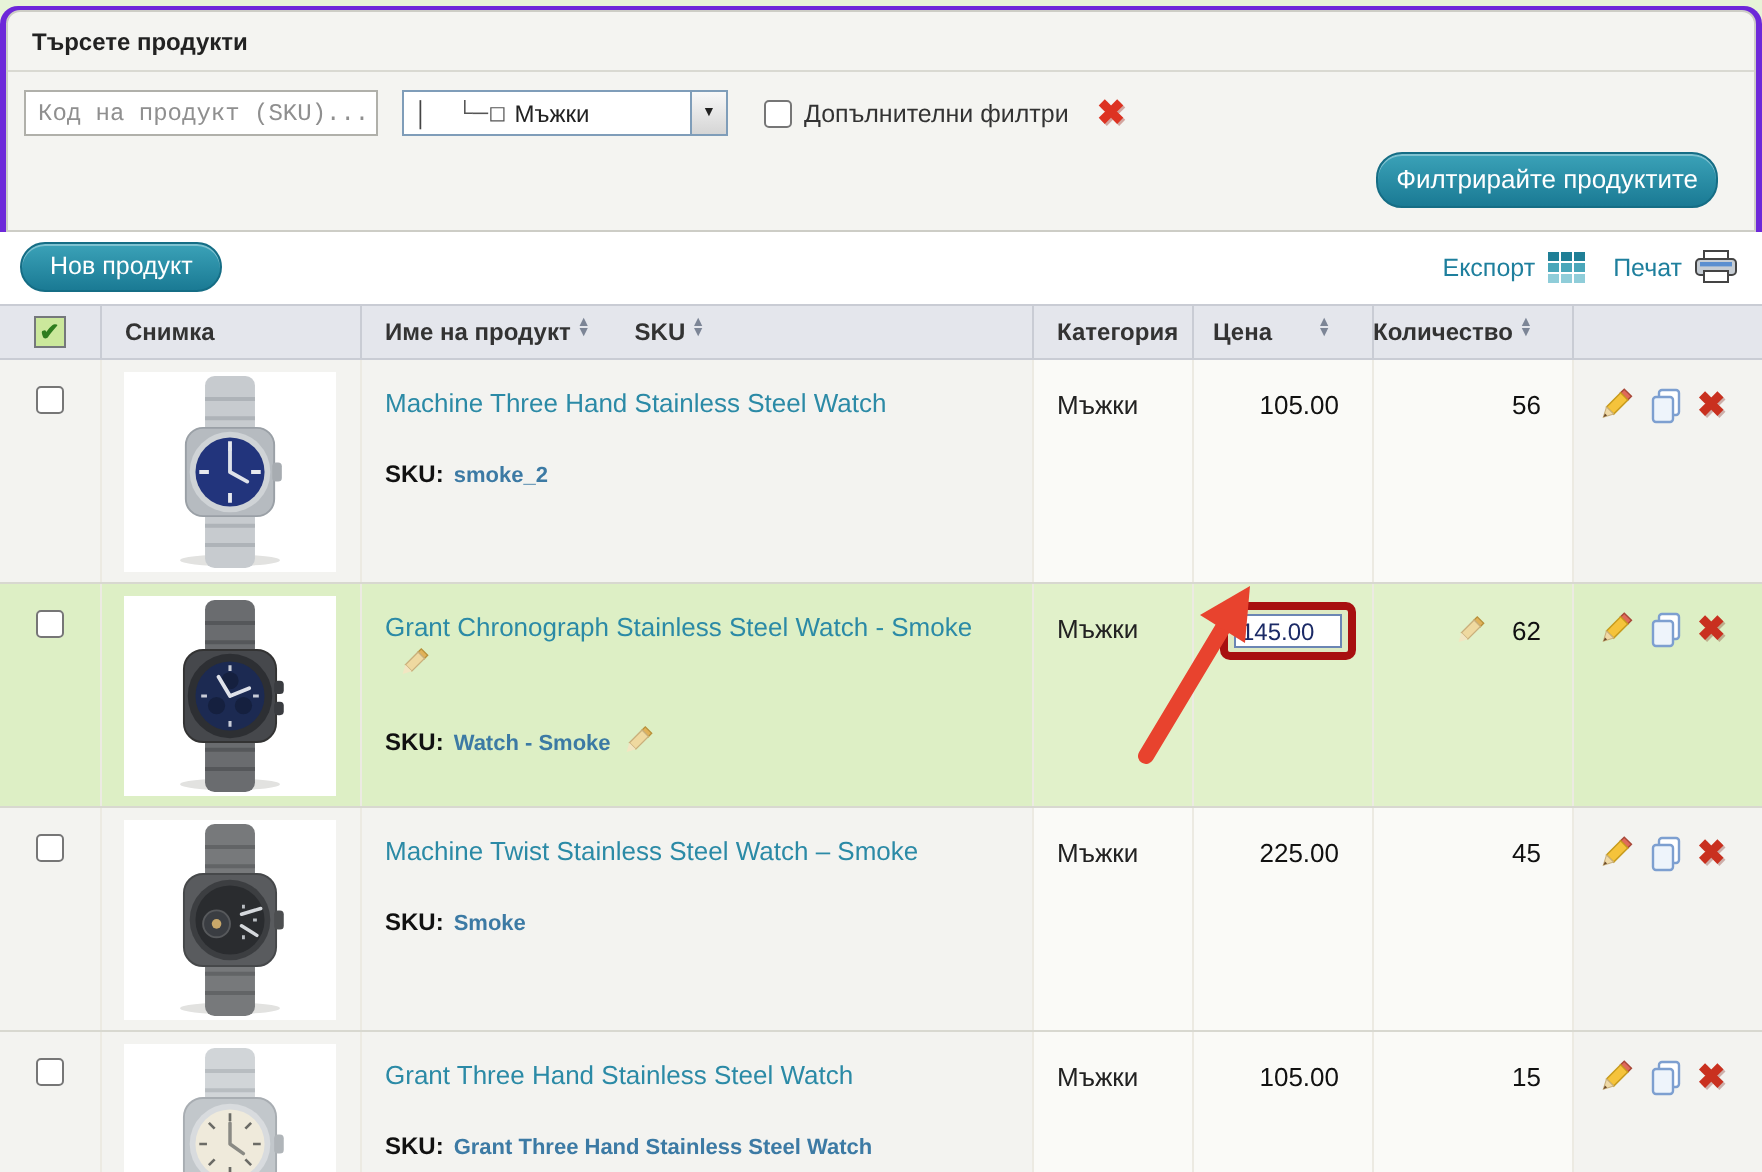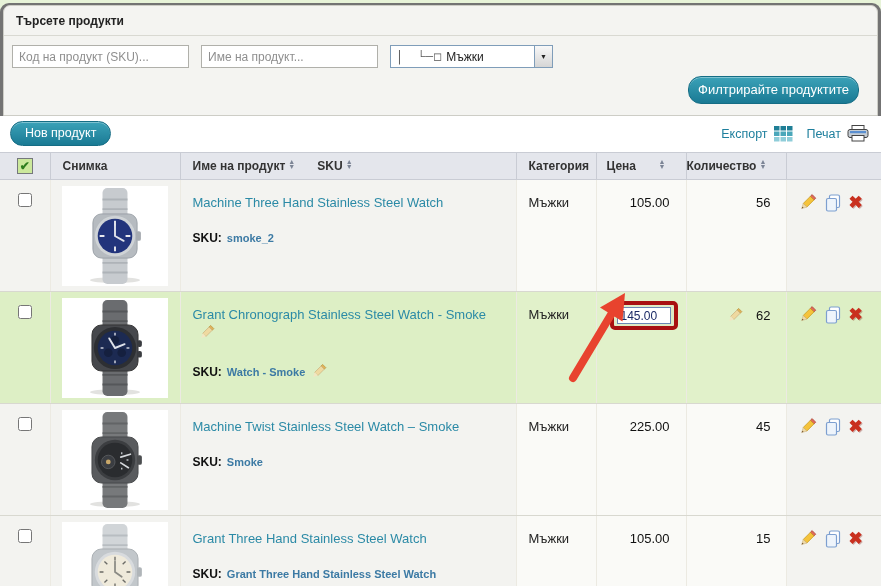--- a/index.html
+++ b/index.html
@@ -1,24 +1,24 @@
 <!DOCTYPE html>
 <html><head>
 <meta charset="utf-8">
 <style>
   * { margin:0; padding:0; box-sizing:border-box; }
   html,body { width:881px; height:586px; overflow:hidden; }
   body { font-family:"Liberation Sans", sans-serif; background:#e7f3d8; position:relative; }
-  .main-panel { position:absolute; top:3px; left:0; right:0; bottom:0; background:#737373; border-radius:9px 9px 0 0; overflow:hidden; }
+  .main-panel { position:absolute; top:3px; left:0; right:0; bottom:0; background:#6d28d9; border-radius:9px 9px 0 0; overflow:hidden; }
 
   
   .search-panel { margin:2px 3px 0; border:1px solid #cdcdc6; border-radius:7px 7px 0 0; background:#f4f4f1; }
   .search-title { padding:8px 12px 7px; font-size:12px; font-weight:bold; color:#222; border-bottom:1px solid #d9d9d2; }
   .search-filters { display:flex; align-items:center; padding:9px 8px 4px 8px; }
-  .txt-input { width:177px; height:23px; border:1px solid #b0b0aa; background:#fff; font-size:12px; color:#444; padding:0 6px; margin-right:12px; font-family:Liberation Sans, sans-serif; }
+  .txt-input { width:177px; height:23px; border:1px solid #b0b0aa; background:#fff; font-size:12px; color:#444; padding:0 6px; margin-right:12px; font-family:Liberation Mono, monospace; }
   .txt-input::placeholder { color:#8f8f8f; }
   .cat-select { display:flex; align-items:center; width:163px; height:23px; border:1px solid #7f9db9; background:#fff; font-size:12px; color:#333; margin-right:18px; cursor:default; }
   .cat-select .tree-bar { color:#444; margin:0 14px 0 5px; font-size:12px; }
   .cat-select .tree-branch { color:#555; font-size:11px; margin-right:4px; }
   .cat-select .sel-label { flex:1; color:#222; }
   .sel-btn { width:18px; height:21px; border-left:1px solid #7f9db9; background:linear-gradient(#f8f8f8,#d5d5d5); display:flex; align-items:center; justify-content:center; font-size:7px; color:#222; }
   .chk-row { display:flex; align-items:center; }
   .chk-row input { width:14px; height:14px; margin-right:6px; }
   .chk-label { font-size:12.5px; color:#333; margin-right:14px; }
   .clear-x { color:#dd3322; font-size:17px; font-weight:bold; cursor:pointer; text-shadow:1px 1px 0 rgba(150,20,10,.35); }
@@ -83,28 +83,32 @@
 </style>
 </head>
 <body>
 
 <div class="main-panel">
 
   <div class="search-panel">
     <div class="search-title">Търсете продукти</div>
     <div class="search-filters">
       <input class="txt-input" type="text" placeholder="Код на продукт (SKU)..." style="">
-      <input class="txt-input" type="text" placeholder="Име на продукт..." style="">
       <div class="cat-select">
         <span class="tree-bar">│</span>
         <span class="tree-branch">└─◻</span>
         <span class="sel-label">Мъжки</span>
         <span class="sel-btn">
             <span>▼</span>
           </span>
+      </div>
+      <div class="chk-row">
+        <input type="checkbox" style="">
+        <span class="chk-label">Допълнителни филтри</span>
+        <span class="clear-x">✖</span>
       </div>
     </div>
     <div class="filter-btn-row">
       <span class="teal-btn">Филтрирайте продуктите</span>
     </div>
   </div>
 
   <div class="toolbar">
     <span class="teal-btn">Нов продукт</span>
     <div class="toolbar-right">

